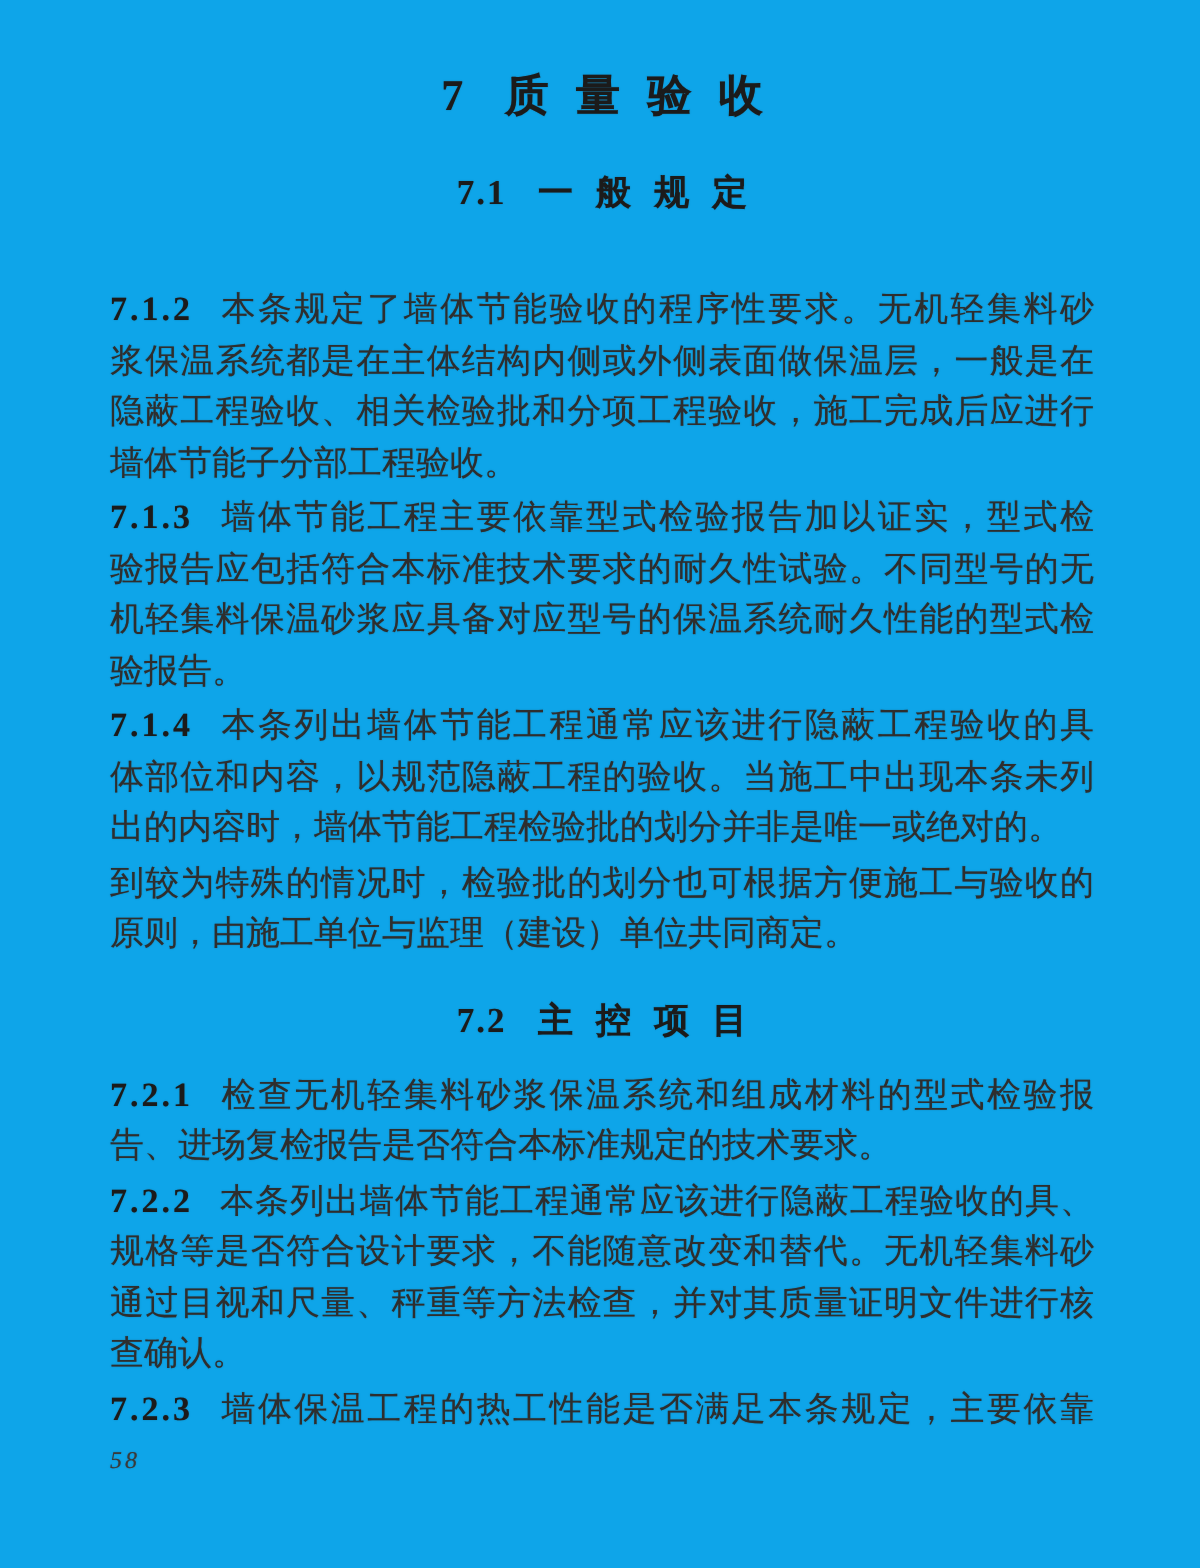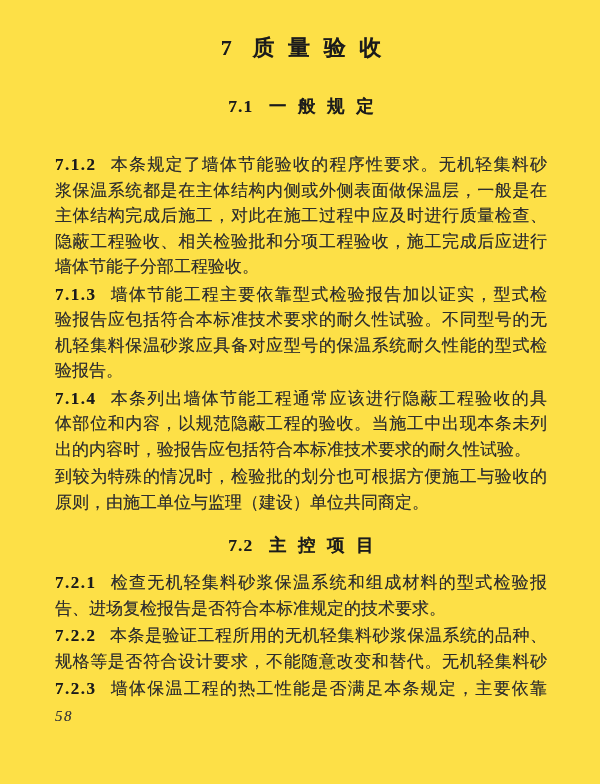--- a/index.html
+++ b/index.html
@@ -5,21 +5,21 @@
   * { box-sizing: border-box; margin: 0; padding: 0; }
   html, body { width: 600px; background: #fefefe; }
   body {
     font-family: "Liberation Serif", "DejaVu Serif", serif;
     color: #303030;
   }
   .page {
     position: relative;
     width: 600px;
     height: 784px;
-    background: #fde047;
+    background: #0ea5e9;
     overflow: hidden;
     text-shadow: 0 0 0.6px rgba(48,48,48,0.55);
   }
   .content {
     width: 492px;
     margin-left: 55px;
   }
   
   .chapter-head {
     margin-top: 33px;
@@ -32,21 +32,21 @@
   .ch-num { margin-right: 0.9em; letter-spacing: 1px; }
   .ch-text { letter-spacing: 0.62em; margin-right: -0.62em; }
   
   .sec-head {
     text-align: center;
     font-size: 17.5px;
     line-height: 22px;
     font-weight: 700;
     color: #1b1b1b;
   }
-  .sec-head-1 { margin-top: 32px; }
+  .sec-head-1 { margin-top: 22px; }
   .sec-head-2 { margin-top: 19px; margin-bottom: 14px; }
   .sh-num { letter-spacing: 1px; }
   .sh-text { margin-left: 0.9em; letter-spacing: 0.66em; margin-right: -0.66em; }
   
   .body-block { margin-top: 35px; font-size: 17px; }
   .para + .para { margin-top: 2px; }
   .ln {
     line-height: 25.5px;
     text-align: justify;
     text-align-last: justify;
@@ -60,21 +60,21 @@
   .num {
     font-weight: 700;
     color: #1b1b1b;
     letter-spacing: 1.5px;
     padding-right: 13px;
   }
   
   .page-number {
     margin-top: 6px;
     font-style: italic;
-    font-size: 15px;
+    font-size: 12px;
     letter-spacing: 1.5px;
     color: #3a3a3a;
   }
 </style>
 </head>
 <body>
 
 <div class="page">
   <div class="content">
 
@@ -84,36 +84,35 @@
 
     <div class="sec-head sec-head-1">
       <span class="sh-num">7.1</span><span class="sh-text">一般规定</span>
     </div>
 
     <div class="body-block">
 
       <div class="para">
         <div class="ln"><span class="num">7.1.2</span><span>本条规定了墙体节能验收的程序性要求。无机轻集料砂</span></div>
         <div class="ln">浆保温系统都是在主体结构内侧或外侧表面做保温层，一般是在</div>
-        <div class="ln">主体结构完成后施工，对此在施工过程中应及时进行质量检查、</div>
         <div class="ln">隐蔽工程验收、相关检验批和分项工程验收，施工完成后应进行</div>
         <div class="ln last">墙体节能子分部工程验收。</div>
       </div>
 
       <div class="para">
         <div class="ln"><span class="num">7.1.3</span><span>墙体节能工程主要依靠型式检验报告加以证实，型式检</span></div>
         <div class="ln">验报告应包括符合本标准技术要求的耐久性试验。不同型号的无</div>
         <div class="ln">机轻集料保温砂浆应具备对应型号的保温系统耐久性能的型式检</div>
         <div class="ln last">验报告。</div>
       </div>
 
       <div class="para">
         <div class="ln"><span class="num">7.1.4</span><span>本条列出墙体节能工程通常应该进行隐蔽工程验收的具</span></div>
         <div class="ln">体部位和内容，以规范隐蔽工程的验收。当施工中出现本条未列</div>
-        <div class="ln last">出的内容时，验报告应包括符合本标准技术要求的耐久性试验。</div>
+        <div class="ln last">出的内容时，墙体节能工程检验批的划分并非是唯一或绝对的。</div>
       </div>
 
       <div class="para">
         <div class="ln">到较为特殊的情况时，检验批的划分也可根据方便施工与验收的</div>
         <div class="ln last">原则，由施工单位与监理（建设）单位共同商定。</div>
       </div>
 
     </div>
 
     <div class="sec-head sec-head-2">
@@ -121,22 +120,24 @@
     </div>
 
     <div class="body-block" style="margin-top:0">
 
       <div class="para">
         <div class="ln"><span class="num">7.2.1</span><span>检查无机轻集料砂浆保温系统和组成材料的型式检验报</span></div>
         <div class="ln last">告、进场复检报告是否符合本标准规定的技术要求。</div>
       </div>
 
       <div class="para">
-        <div class="ln"><span class="num">7.2.2</span><span>本条是验证工程所用的无机轻集料砂浆保温系统的品种、</span></div>
+        <div class="ln"><span class="num">7.2.2</span><span>本条列出墙体节能工程通常应该进行隐蔽工程验收的具、</span></div>
         <div class="ln">规格等是否符合设计要求，不能随意改变和替代。无机轻集料砂</div>
+        <div class="ln">通过目视和尺量、秤重等方法检查，并对其质量证明文件进行核</div>
+        <div class="ln last">查确认。</div>
       </div>
 
       <div class="para">
         <div class="ln"><span class="num">7.2.3</span><span>墙体保温工程的热工性能是否满足本条规定，主要依靠</span></div>
       </div>
 
     </div>
 
     <div class="page-number">58</div>
 

